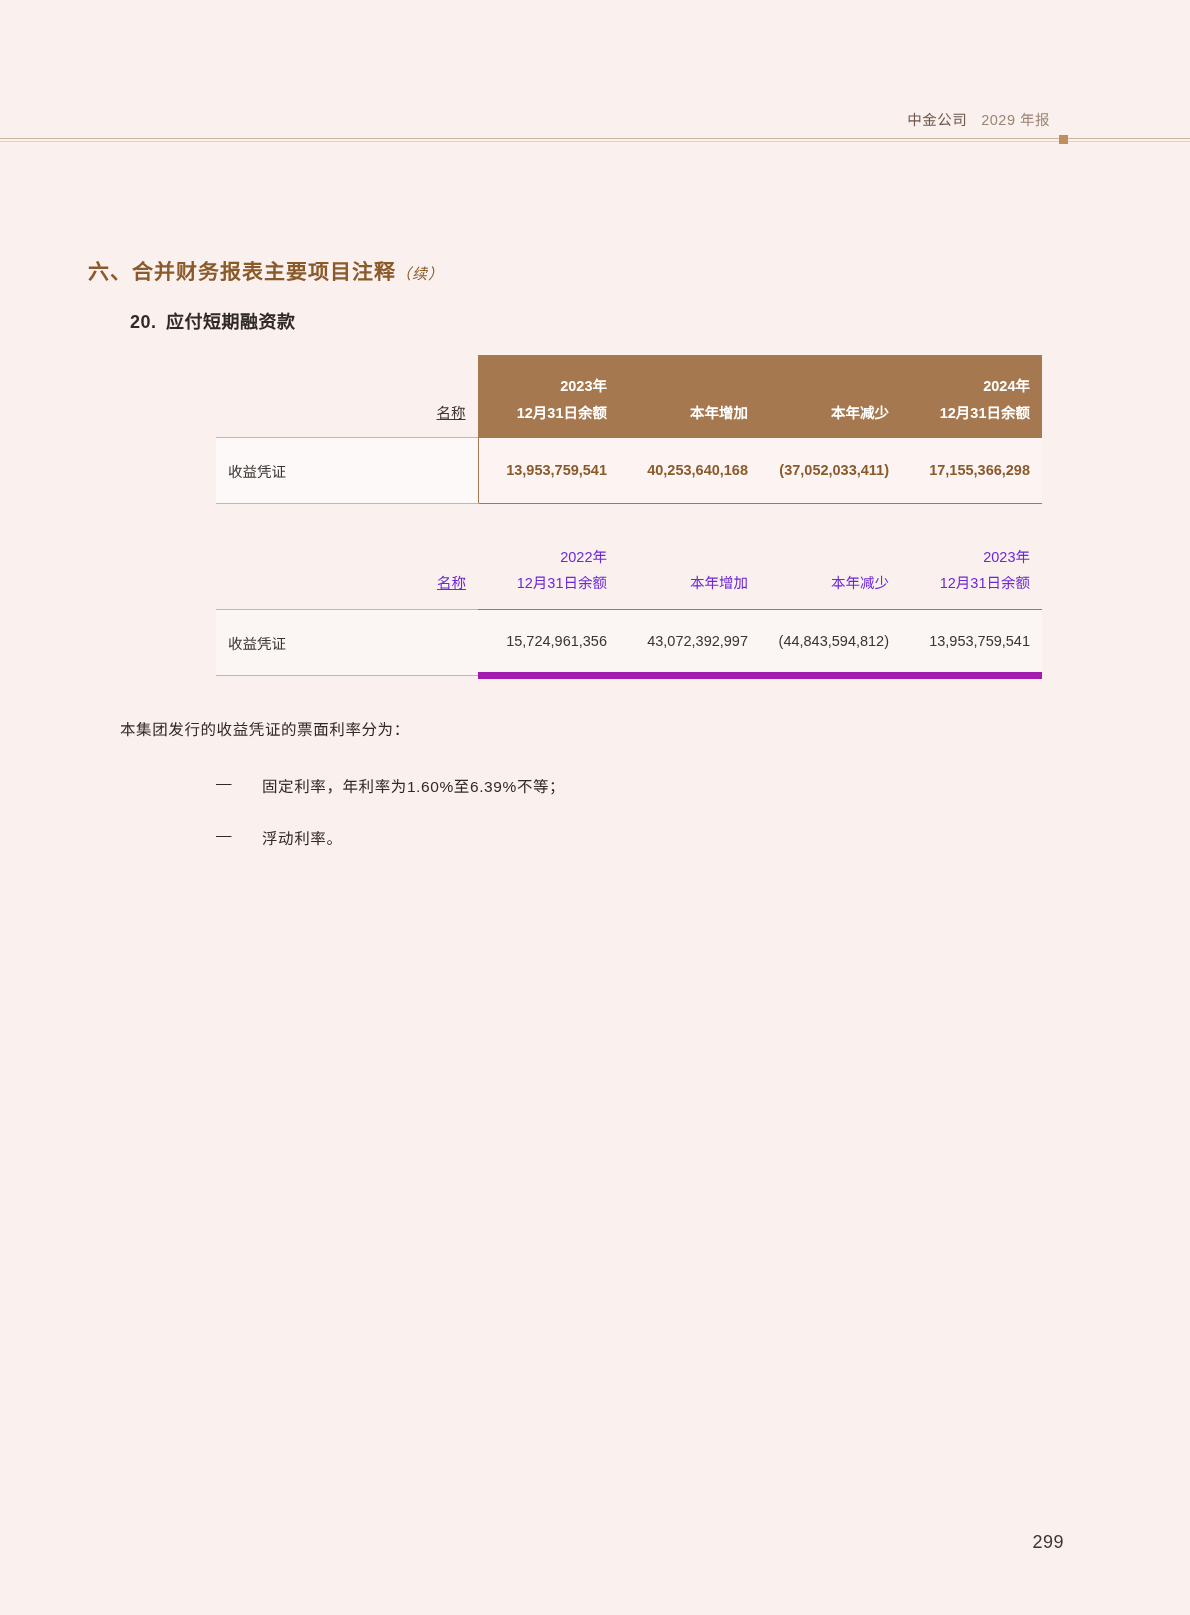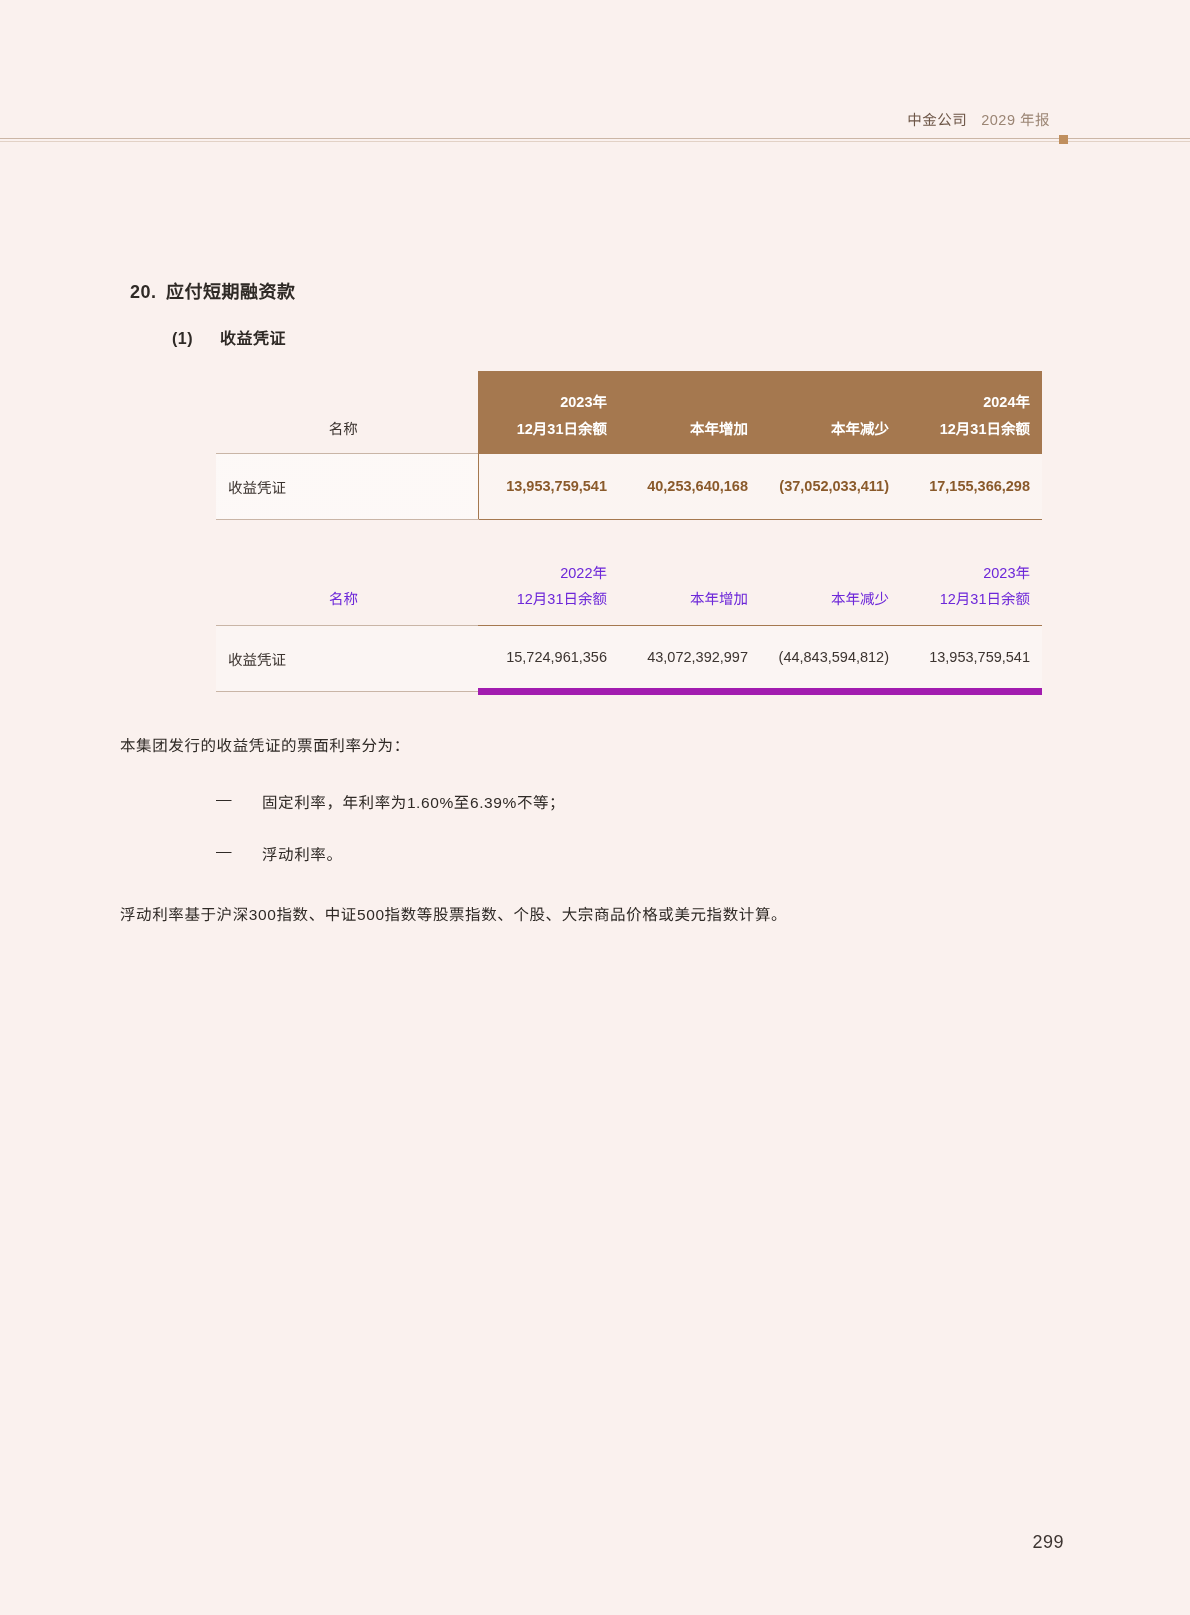--- a/index.html
+++ b/index.html
@@ -126,22 +126,23 @@
 
   .tbl thead th {
     font-weight: bold;
     vertical-align: bottom;
     padding: 0 12px 10px 5px;
     line-height: 1.85;
     text-align: right;
     white-space: nowrap;
   }
   .tbl thead th.nm {
-    text-align: center;
-    font-weight: normal;
+    text-align: right;
+    font-weight: normal;
+    text-decoration: underline;
   }
   .tbl tbody td {
     padding: 22px 12px 22px 12px;
     text-align: right;
     white-space: nowrap;
   }
   .tbl tbody td.nm {
     text-align: left;
   }
 
@@ -242,28 +243,28 @@
   <div class="header-text">
     <span class="company">中金公司</span><span class="year">2029 年报</span>
   </div>
   <div class="header-rule"></div>
   <div class="header-rule-2"></div>
   <div class="header-mark"></div>
 </div>
 
 <div class="content">
 
+  <div class="section-title">
+    <span>六、合并财务报表主要项目注释</span><span class="cont">（续）</span>
+  </div>
 
   <div class="subsection">
     <span class="num">20.</span><span>应付短期融资款</span>
   </div>
 
-  <div class="itemtitle">
-    <span class="num">(1)</span><span>收益凭证</span>
-  </div>
 
   <table class="tbl tbl-1">
     <colgroup>
       <col class="c-name">
         <col class="c-num">
         <col class="c-num">
         <col class="c-num">
         <col class="c-num">
     </colgroup>
     <thead>
@@ -339,16 +340,15 @@
   <div class="bullet">
     <span class="dash">—</span>
     <span>固定利率，年利率为1.60%至6.39%不等；</span>
   </div>
 
   <div class="bullet">
     <span class="dash">—</span>
     <span>浮动利率。</span>
   </div>
 
-  <div class="para">浮动利率基于沪深300指数、中证500指数等股票指数、个股、大宗商品价格或美元指数计算。</div>
 </div>
 
 <div class="page-number">299</div>
 
 </body></html>

